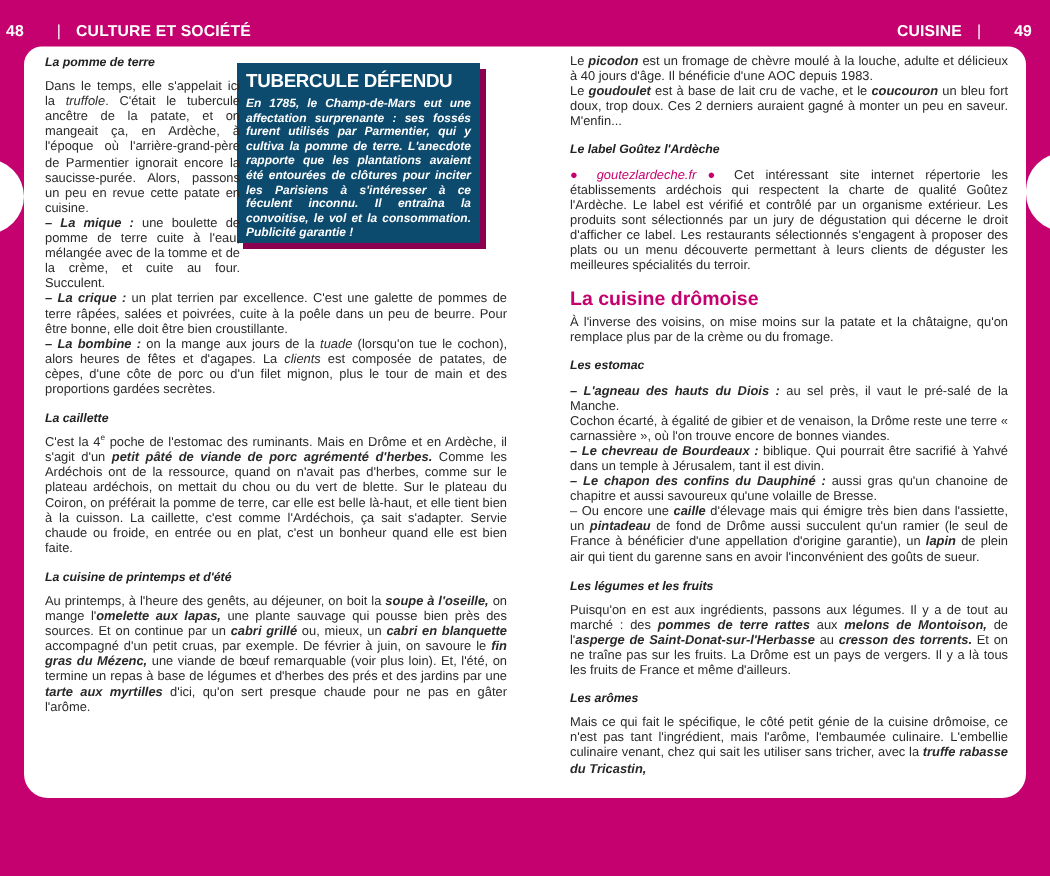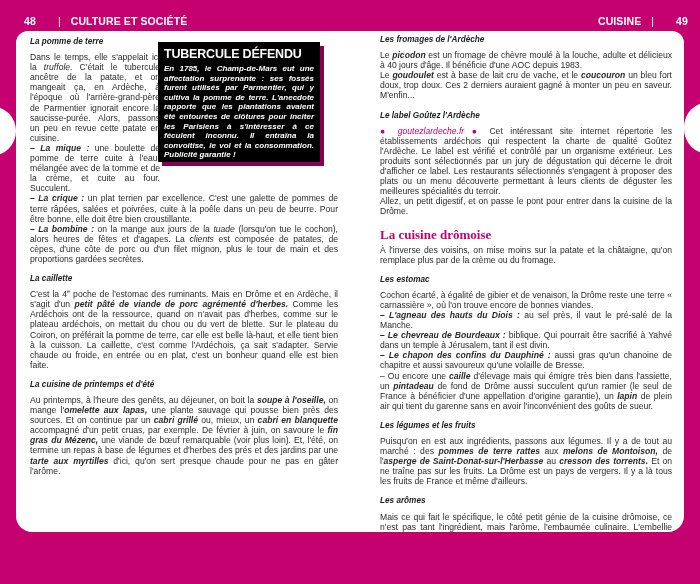--- a/index.html
+++ b/index.html
@@ -8,21 +8,21 @@
     background: #c5006f;
     font-family: "Liberation Sans", sans-serif;
     position: relative;
     color: #2a2a2a;
   }
   .header-left, .header-right {
     position: absolute; top: 14px; height: 14px;
     color: #fff; font-weight: bold; font-size: 10.5px; letter-spacing: 0.1px;
     display: flex; align-items: center;
   }
-  .header-left { left: 24px; align-items: center; }
+  .header-left { left: 4px; align-items: center; }
   .header-right { right: 12px; align-items: center; }
   .header-left .pnum { margin-right: 12px; }
   .header-left .sep, .header-right .sep { margin: 0 10px; font-weight: normal; }
   .header-right .pnum { margin-left: 12px; }
 
   .page {
     position: absolute; top: 31px; height: 501px; background: #fff;
     overflow: hidden;
   }
   .page-left { left: 16px; width: 334px; border-radius: 12px 0 0 16px; }
@@ -44,26 +44,25 @@
   .subhead { font-style: italic; font-weight: bold; font-size: 8.2px; margin-bottom: 5px; color: #222; }
   .para { margin-bottom: 0; }
   .block { margin-bottom: 10px; }
   b i, i b, .bi { font-weight: bold; font-style: italic; }
   .link { color: #c5006f; font-style: italic; }
   .bullet { color: #c5006f; }
 
   .h2 {
     color: #c5006f; font-weight: bold; font-size: 13px; line-height: 15px;
     margin: 4px 0 3px;
-    font-family: Liberation Serif, serif;
   }
 
   .sidebox {
     position: absolute; left: 142px; top: 11px; width: 162px; height: 120px;
-    background: #000000; color: #fff; padding: 5px 6px 4px 6px;
+    background: #0c4a6e; color: #fff; padding: 5px 6px 4px 6px;
     box-shadow: 4px 4px 0 #8a0050;
   }
   .sidebox-title { font-weight: bold; font-size: 12.5px; line-height: 14px; margin-bottom: 3px; letter-spacing: -0.2px; }
   .sidebox-text { font-style: italic; font-weight: bold; font-size: 8px; line-height: 9.6px; text-align: justify; }
 
   .float-col { width: 130px; }
   .sup { font-size: 5.5px; vertical-align: super; line-height: 0; }
 </style>
 </head>
 <body>
@@ -107,38 +106,36 @@
       <div class="subhead">La cuisine de printemps et d'été</div>
       <div class="para"><span>Au printemps, à l'heure des genêts, au déjeuner, on boit la </span><span class="bi">soupe à l'oseille,</span><span> on mange l'</span><span class="bi">omelette aux lapas,</span><span> une plante sauvage qui pousse bien près des sources. Et on continue par un </span><span class="bi">cabri grillé</span><span> ou, mieux, un </span><span class="bi">cabri en blanquette</span><span> accompagné d'un petit cruas, par exemple. De février à juin, on savoure le </span><span class="bi">fin gras du Mézenc,</span><span> une viande de bœuf remarquable (voir plus loin). Et, l'été, on termine un repas à base de légumes et d'herbes des prés et des jardins par une </span><span class="bi">tarte aux myrtilles</span><span> d'ici, qu'on sert presque chaude pour ne pas en gâter l'arôme.</span></div>
     </div>
 
   </div>
 </div>
 
 <div class="page page-right">
   <div class="content">
     <div class="block">
-      <div class="subhead">Les fromages de l'Ardèche</div>
       <div class="para"><span>Le </span><span class="bi">picodon</span><span> est un fromage de chèvre moulé à la louche, adulte et délicieux à 40 jours d'âge. Il bénéficie d'une AOC depuis 1983.</span></div>
       <div class="para"><span>Le </span><span class="bi">goudoulet</span><span> est à base de lait cru de vache, et le </span><span class="bi">coucouron</span><span> un bleu fort doux, trop doux. Ces 2 derniers auraient gagné à monter un peu en saveur. M'enfin...</span></div>
     </div>
 
     <div class="block">
       <div class="subhead">Le label Goûtez l'Ardèche</div>
       <div class="para"><span class="bullet">●</span> <span class="link">goutezlardeche.fr</span> <span class="bullet">●</span><span> Cet intéressant site internet répertorie les établissements ardéchois qui respectent la charte de qualité Goûtez l'Ardèche. Le label est vérifié et contrôlé par un organisme extérieur. Les produits sont sélectionnés par un jury de dégustation qui décerne le droit d'afficher ce label. Les restaurants sélectionnés s'engagent à proposer des plats ou un menu découverte permettant à leurs clients de déguster les meilleures spécialités du terroir.</span></div>
-      <div class="para">Allez, un petit digestif, et on passe le pont pour entrer dans la cuisine de la Drôme.</div>
     </div>
 
     <div class="h2">La cuisine drômoise</div>
     <div class="block para">À l'inverse des voisins, on mise moins sur la patate et la châtaigne, qu'on remplace plus par de la crème ou du fromage.</div>
 
     <div class="block">
       <div class="subhead">Les estomac</div>
+      <div class="para"><span class="bi">– L'agneau des hauts du Diois :</span><span> au sel près, il vaut le pré-salé de la Manche.</span></div>
       <div class="para">Cochon écarté, à égalité de gibier et de venaison, la Drôme reste une terre « carnassière », où l'on trouve encore de bonnes viandes.</div>
-      <div class="para"><span class="bi">– L'agneau des hauts du Diois :</span><span> au sel près, il vaut le pré-salé de la Manche.</span></div>
       <div class="para"><span class="bi">– Le chevreau de Bourdeaux :</span><span> biblique. Qui pourrait être sacrifié à Yahvé dans un temple à Jérusalem, tant il est divin.</span></div>
       <div class="para"><span class="bi">– Le chapon des confins du Dauphiné :</span><span> aussi gras qu'un chanoine de chapitre et aussi savoureux qu'une volaille de Bresse.</span></div>
       <div class="para"><span>– Ou encore une </span><span class="bi">caille</span><span> d'élevage mais qui émigre très bien dans l'assiette, un </span><span class="bi">pintadeau</span><span> de fond de Drôme aussi succulent qu'un ramier (le seul de France à bénéficier d'une appellation d'origine garantie), un </span><span class="bi">lapin</span><span> de plein air qui tient du garenne sans en avoir l'inconvénient des goûts de sueur.</span></div>
     </div>
 
     <div class="block">
       <div class="subhead">Les légumes et les fruits</div>
       <div class="para"><span>Puisqu'on en est aux ingrédients, passons aux légumes. Il y a de tout au marché : des </span><span class="bi">pommes de terre rattes</span><span> aux </span><span class="bi">melons de Montoison,</span><span> de l'</span><span class="bi">asperge de Saint-Donat-sur-l'Herbasse</span><span> au </span><span class="bi">cresson des torrents.</span><span> Et on ne traîne pas sur les fruits. La Drôme est un pays de vergers. Il y a là tous les fruits de France et même d'ailleurs.</span></div>
     </div>
 

